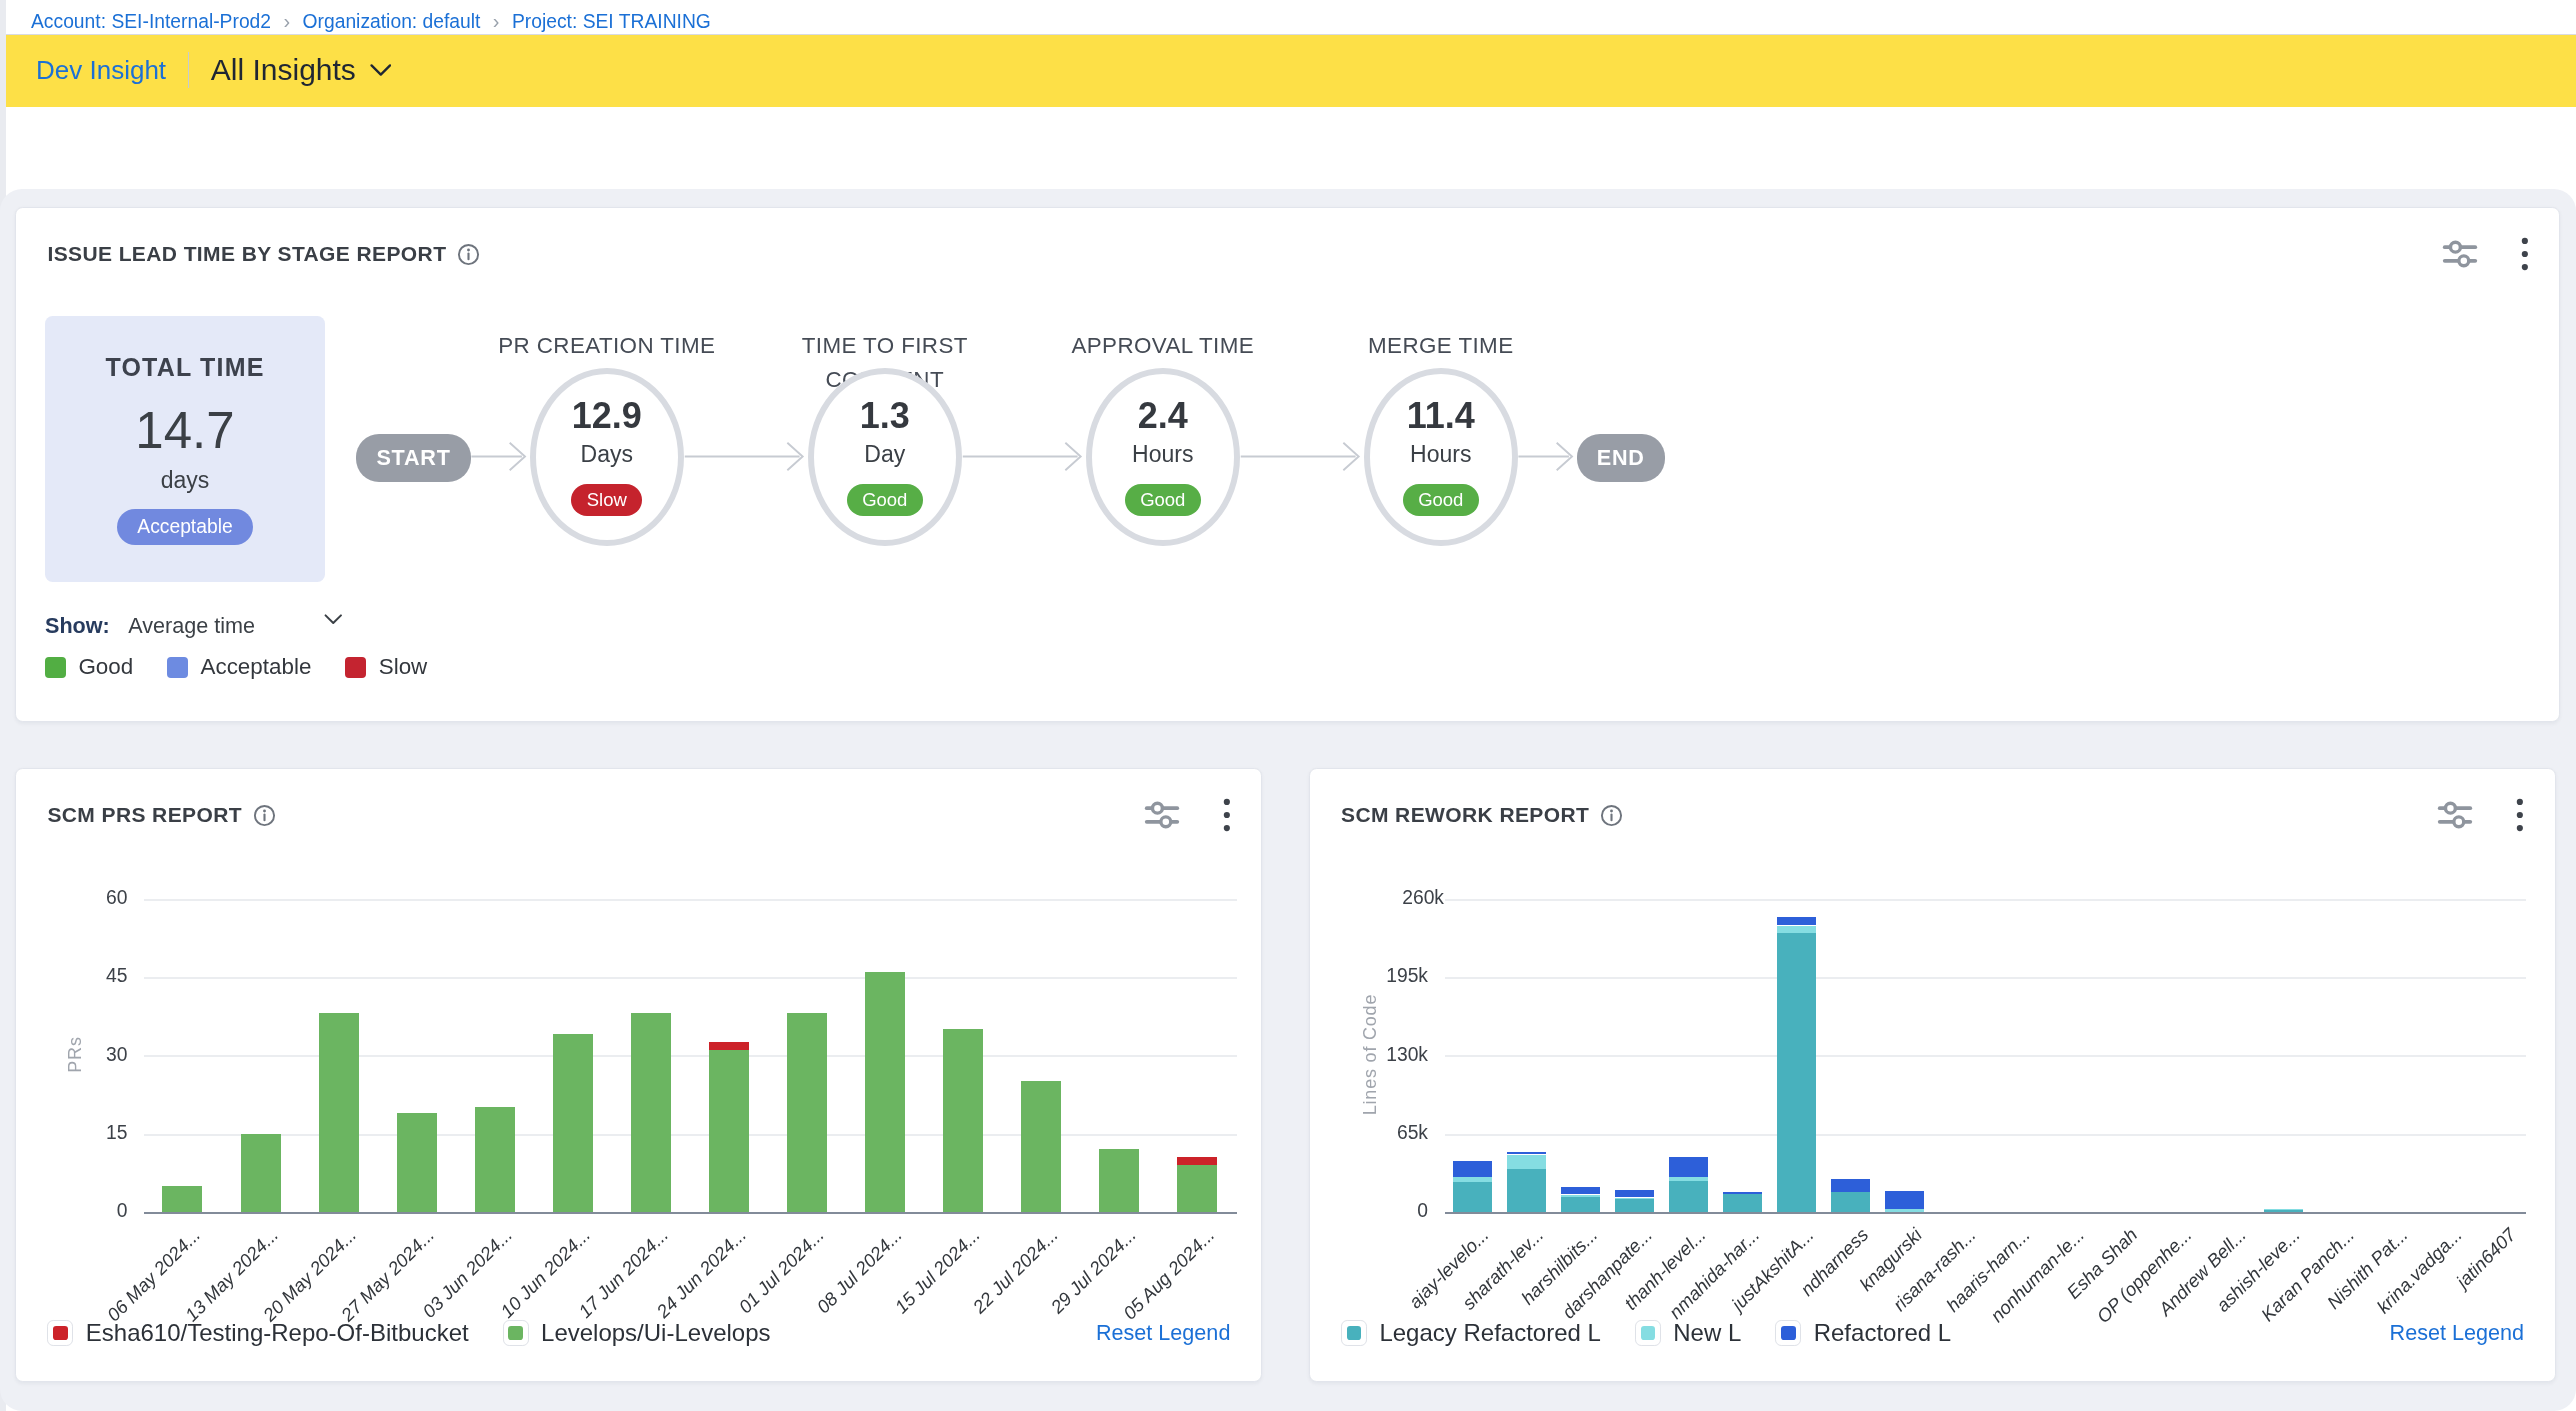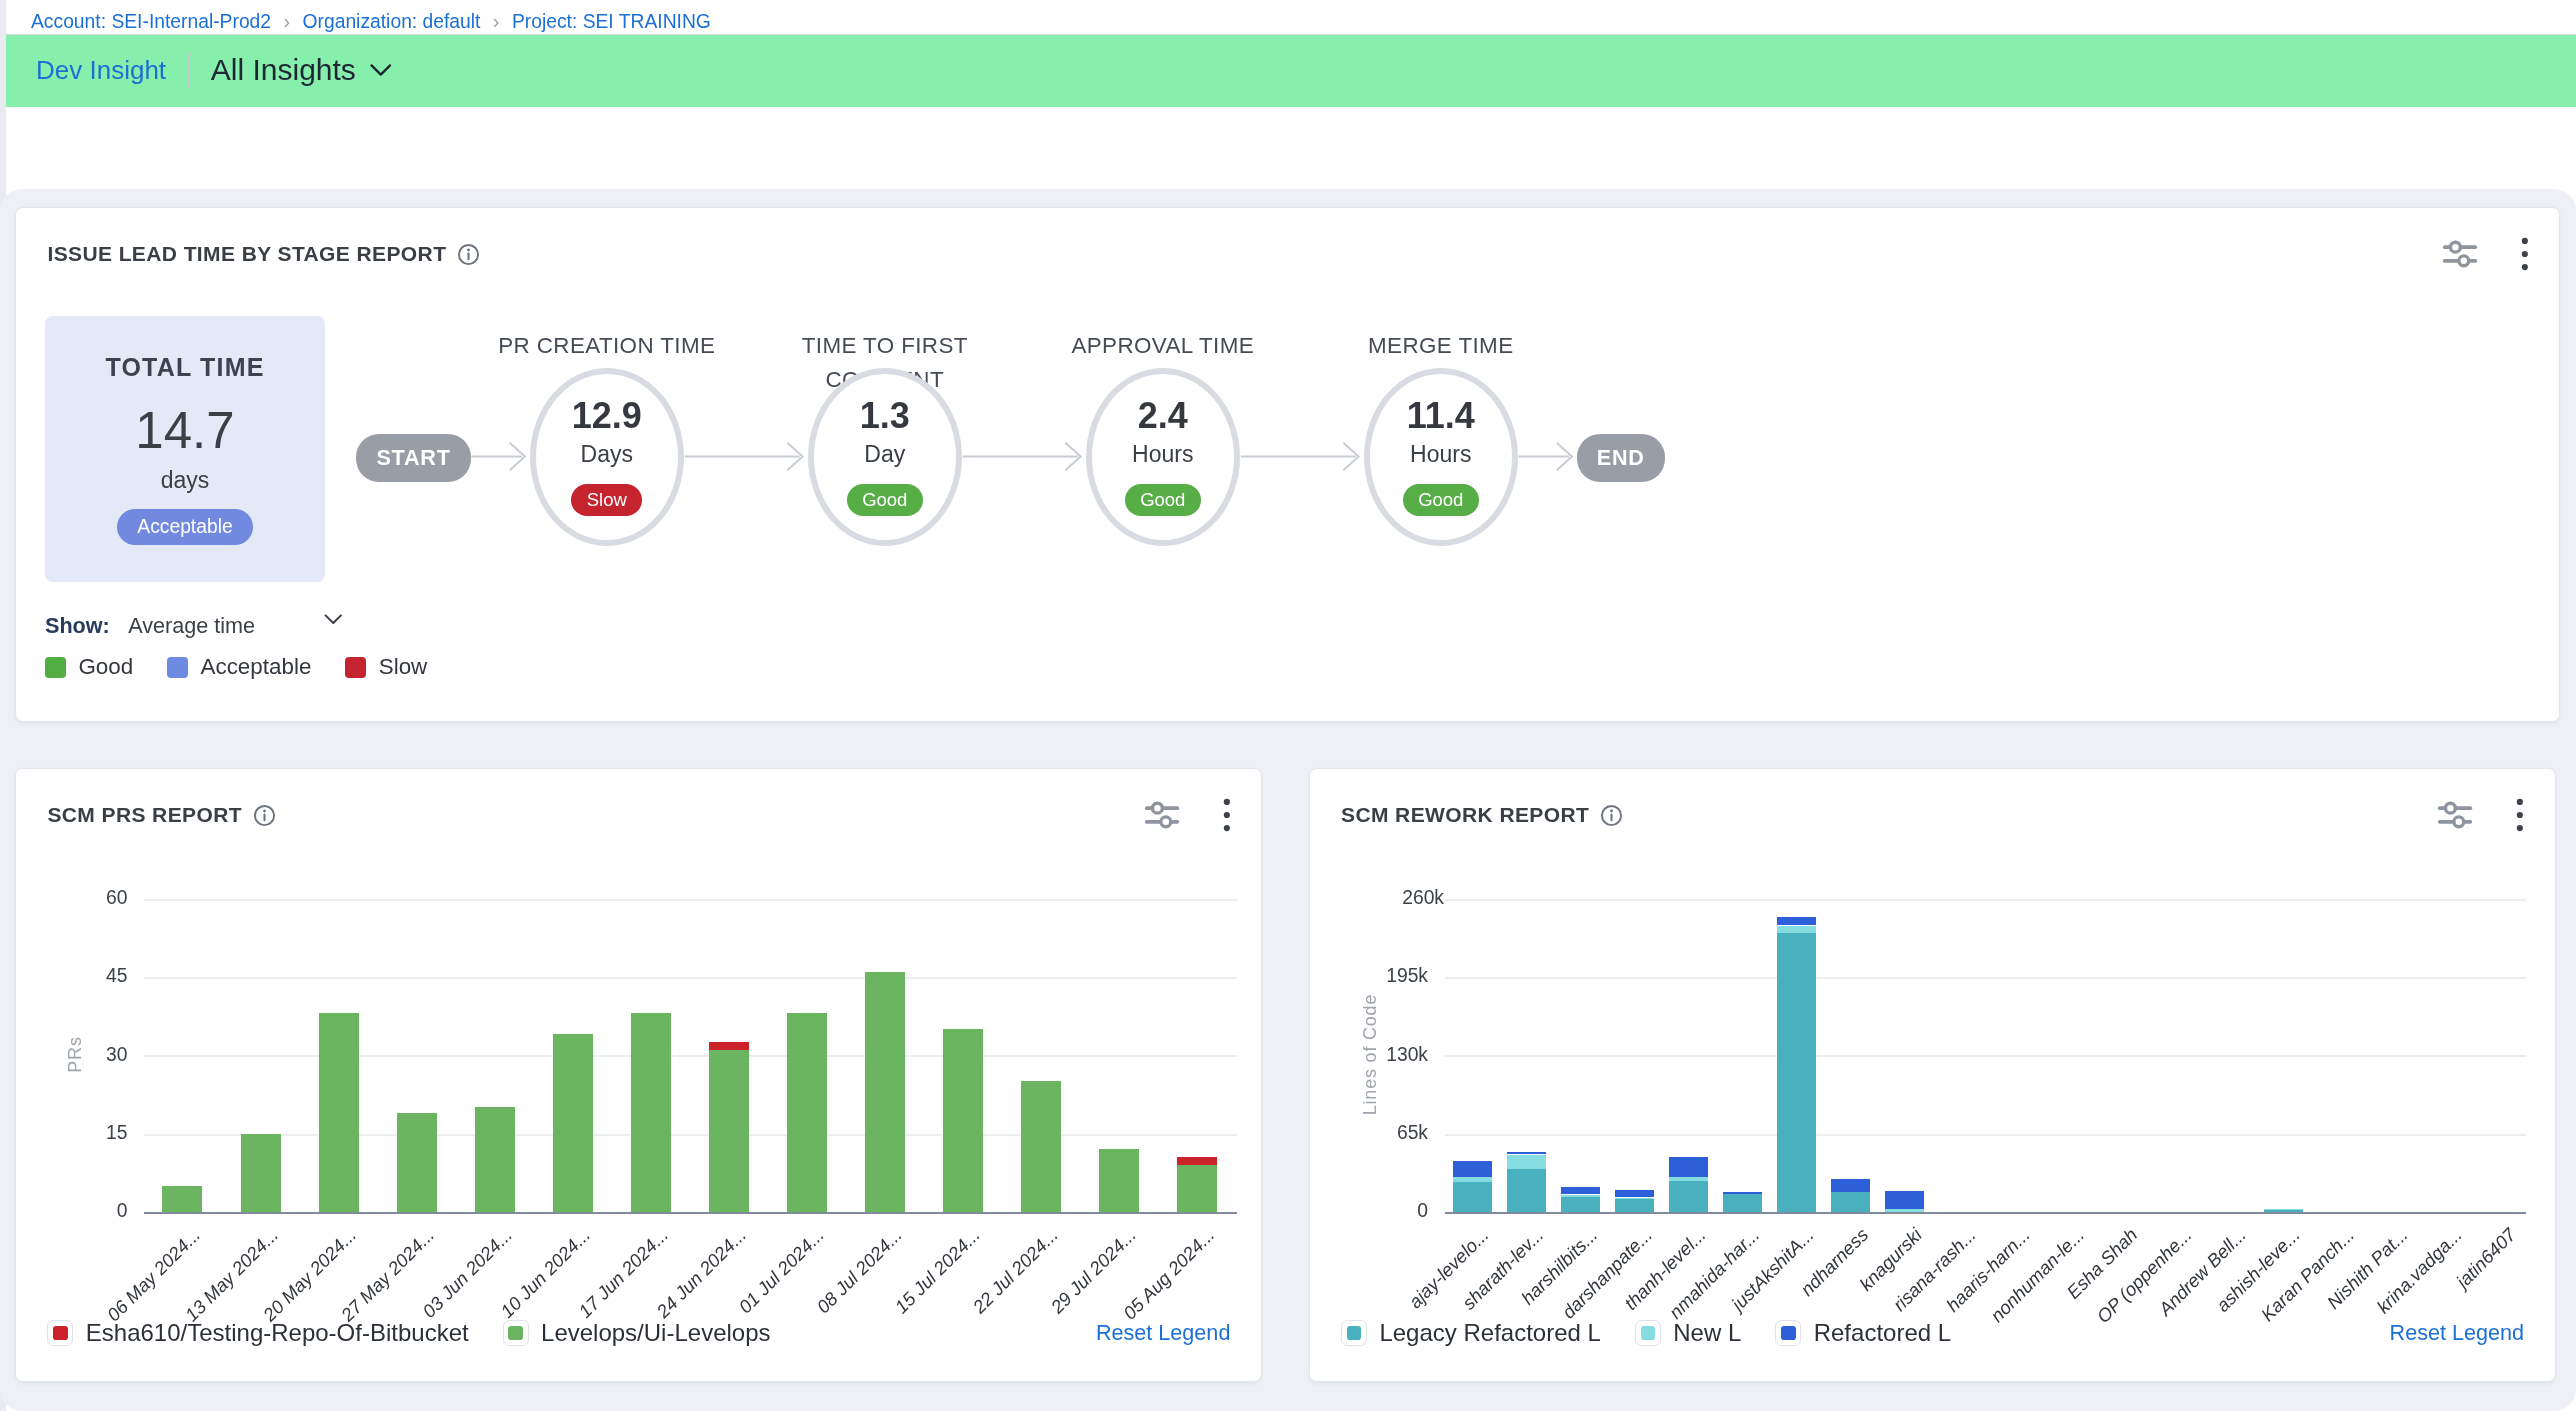--- a/index.html
+++ b/index.html
@@ -13,21 +13,21 @@
   
   .topbar { padding:10.8px 0 0 31px; background:#fff; }
   .breadcrumb { display:flex; align-items:center; gap:12.4px; font-size:19.3px; }
   .breadcrumb .crumb { color:#1b70d6; cursor:pointer; }
   .breadcrumb .sep { color:#98a0ab; font-size:20px; transform:translateY(-0.8px); }
   .sprint-row { display:flex; align-items:center; gap:17px; margin:20px 0 15.4px 29px; }
   .sprint-label { font-size:26px; color:#1a6fe0; }
   .divider { height:1.5px; background:#d8dbe2; width:100%; }
 
   .insight-row { display:flex; justify-content:space-between;
-    padding:17px 31px 18.5px 36px; background:#86efac;gap:12px; }
+    padding:17px 31px 18.5px 36px; background:#fde047;gap:12px; }
   .insight-left { display:flex; align-items:center; }
   .insight-name { font-size:26px; color:#1b70d6; cursor:pointer; }
   .vline { width:1.5px; height:36px; background:#c6cad2; margin:0 21.6px; }
   .insight-select { display:flex; align-items:center; gap:14px; font-size:30px; color:#1f2633; cursor:pointer; }
   .insight-right { display:flex; align-items:center; gap:26px; }
   .date-range { display:flex; align-items:center; gap:14px; font-size:24px; color:#3f454d; cursor:pointer; }
   .gear-btn { width:65px; height:65px; border:1.5px solid #dfe2e8; border-radius:7.7px; background:#fff;
     display:flex; align-items:center; justify-content:center; font-size:36px; color:#1b3c66; cursor:pointer; }
 
   

